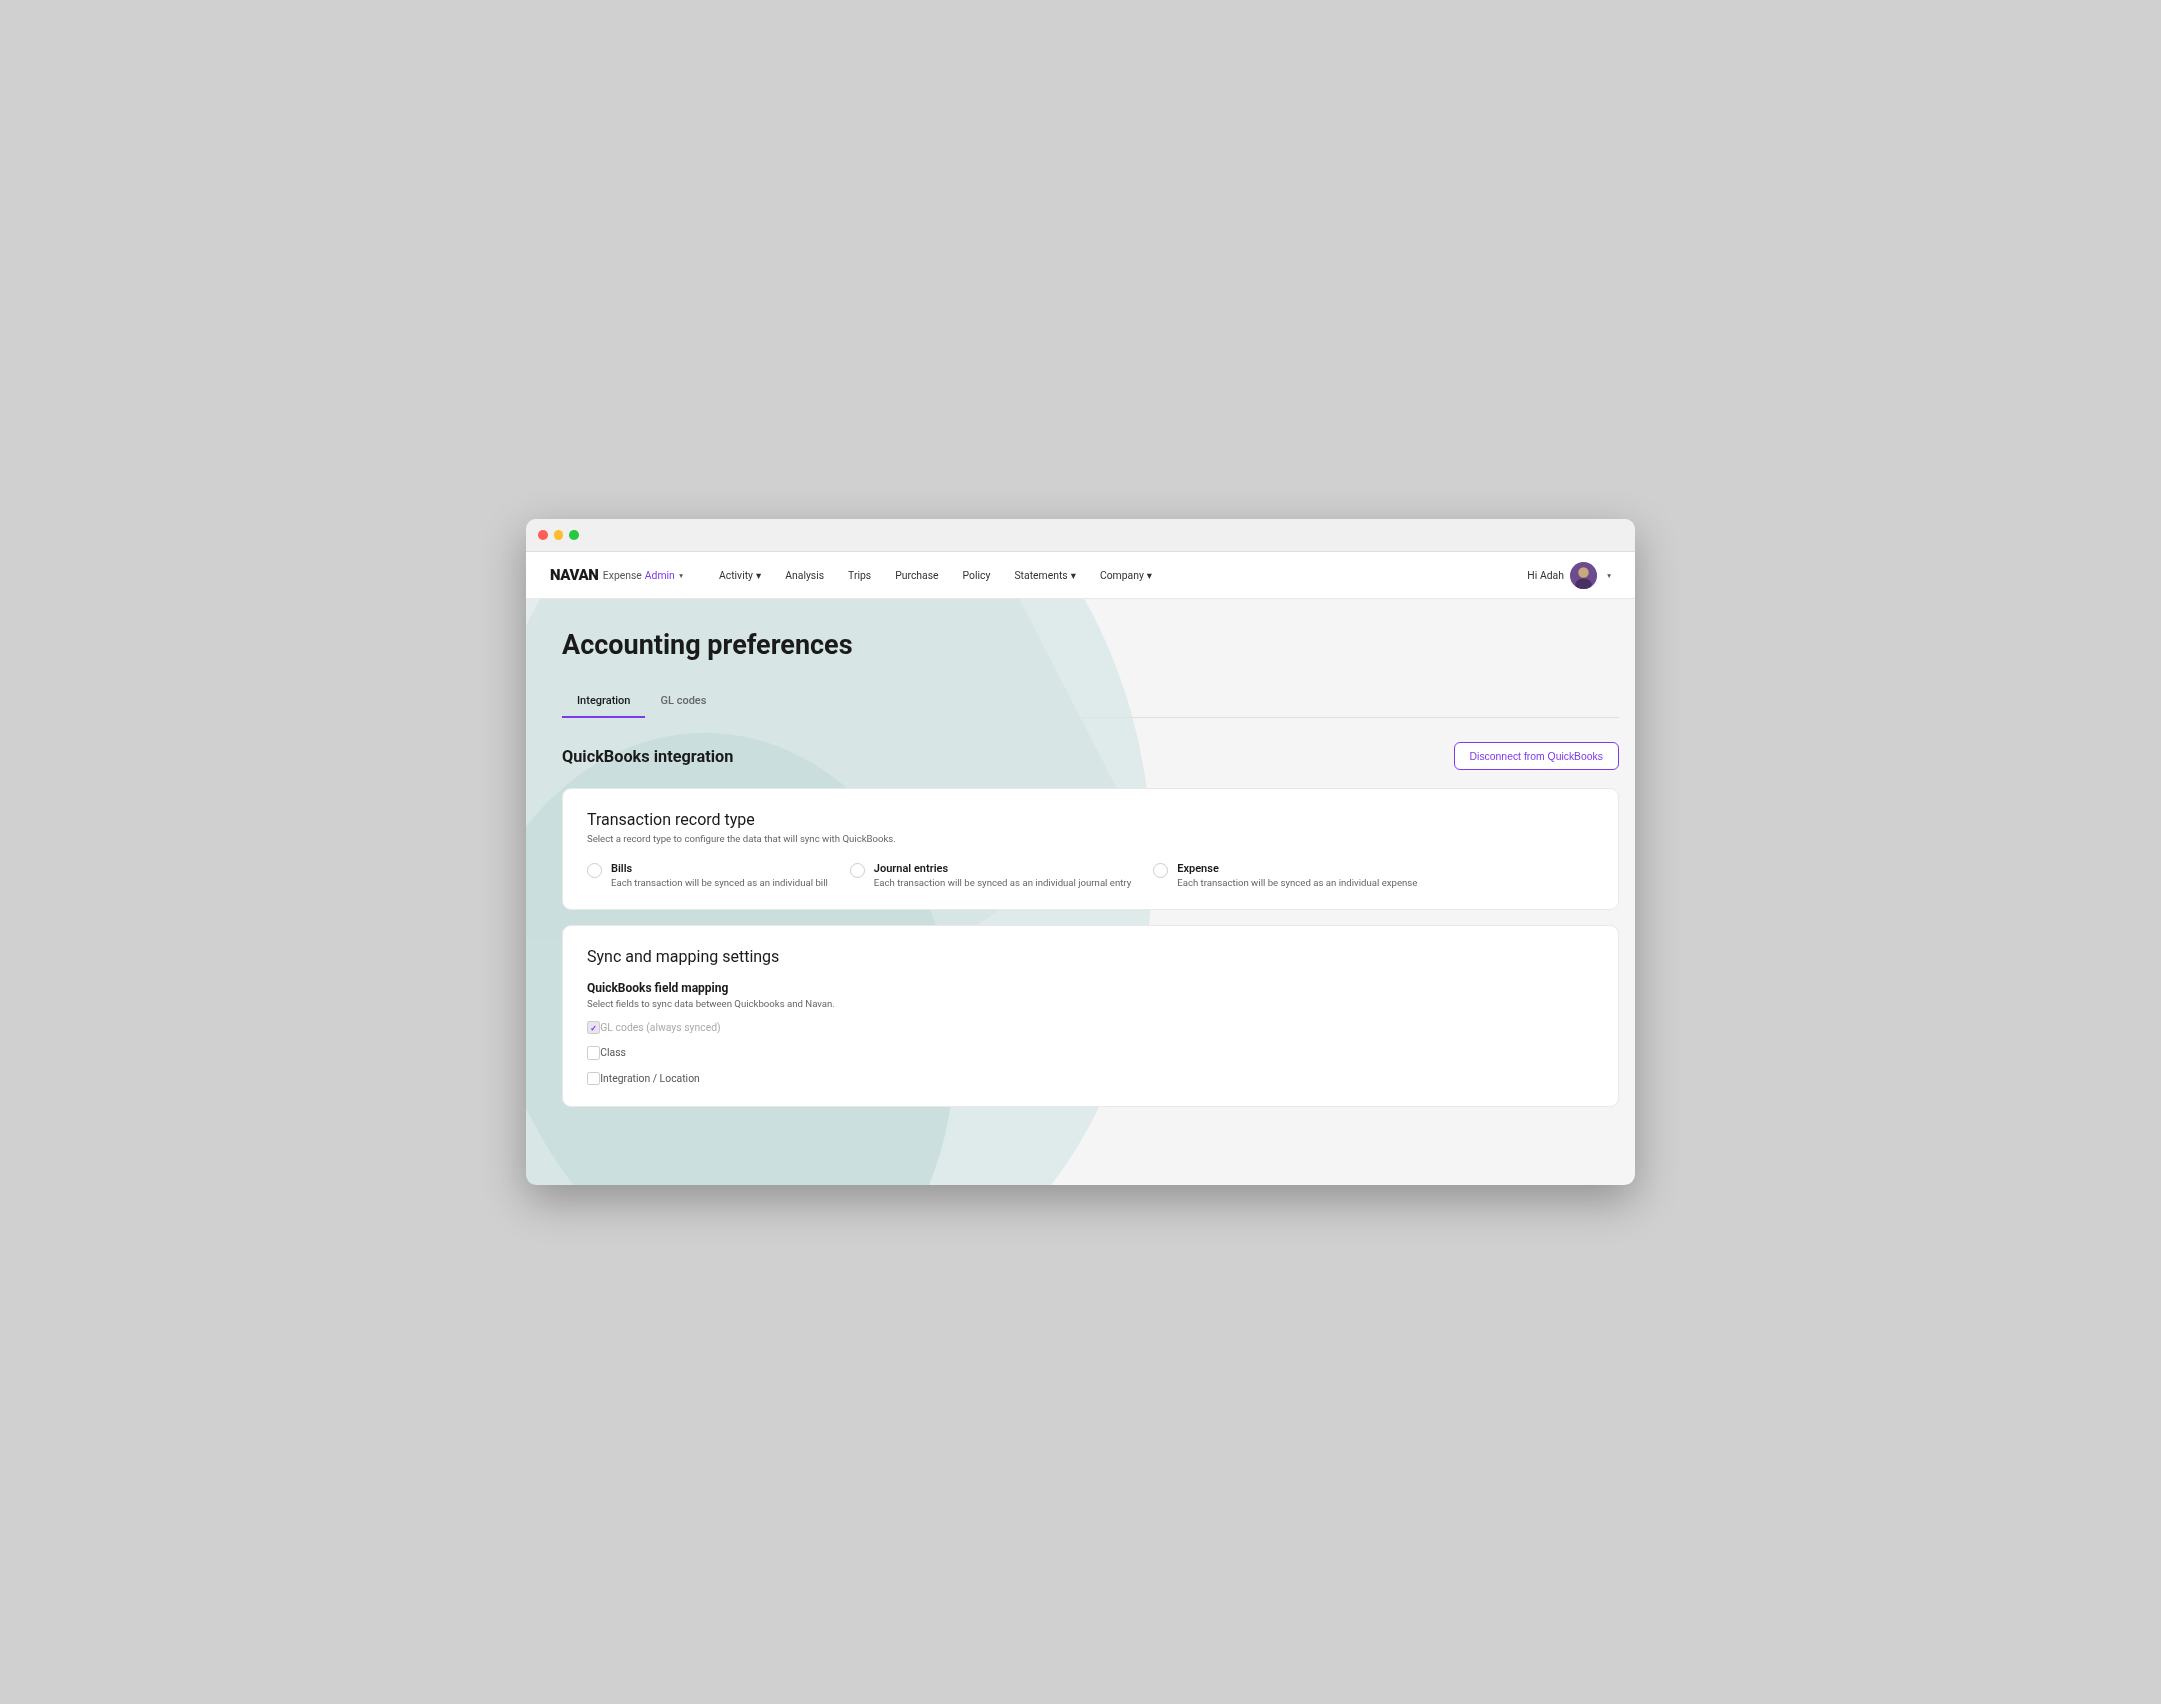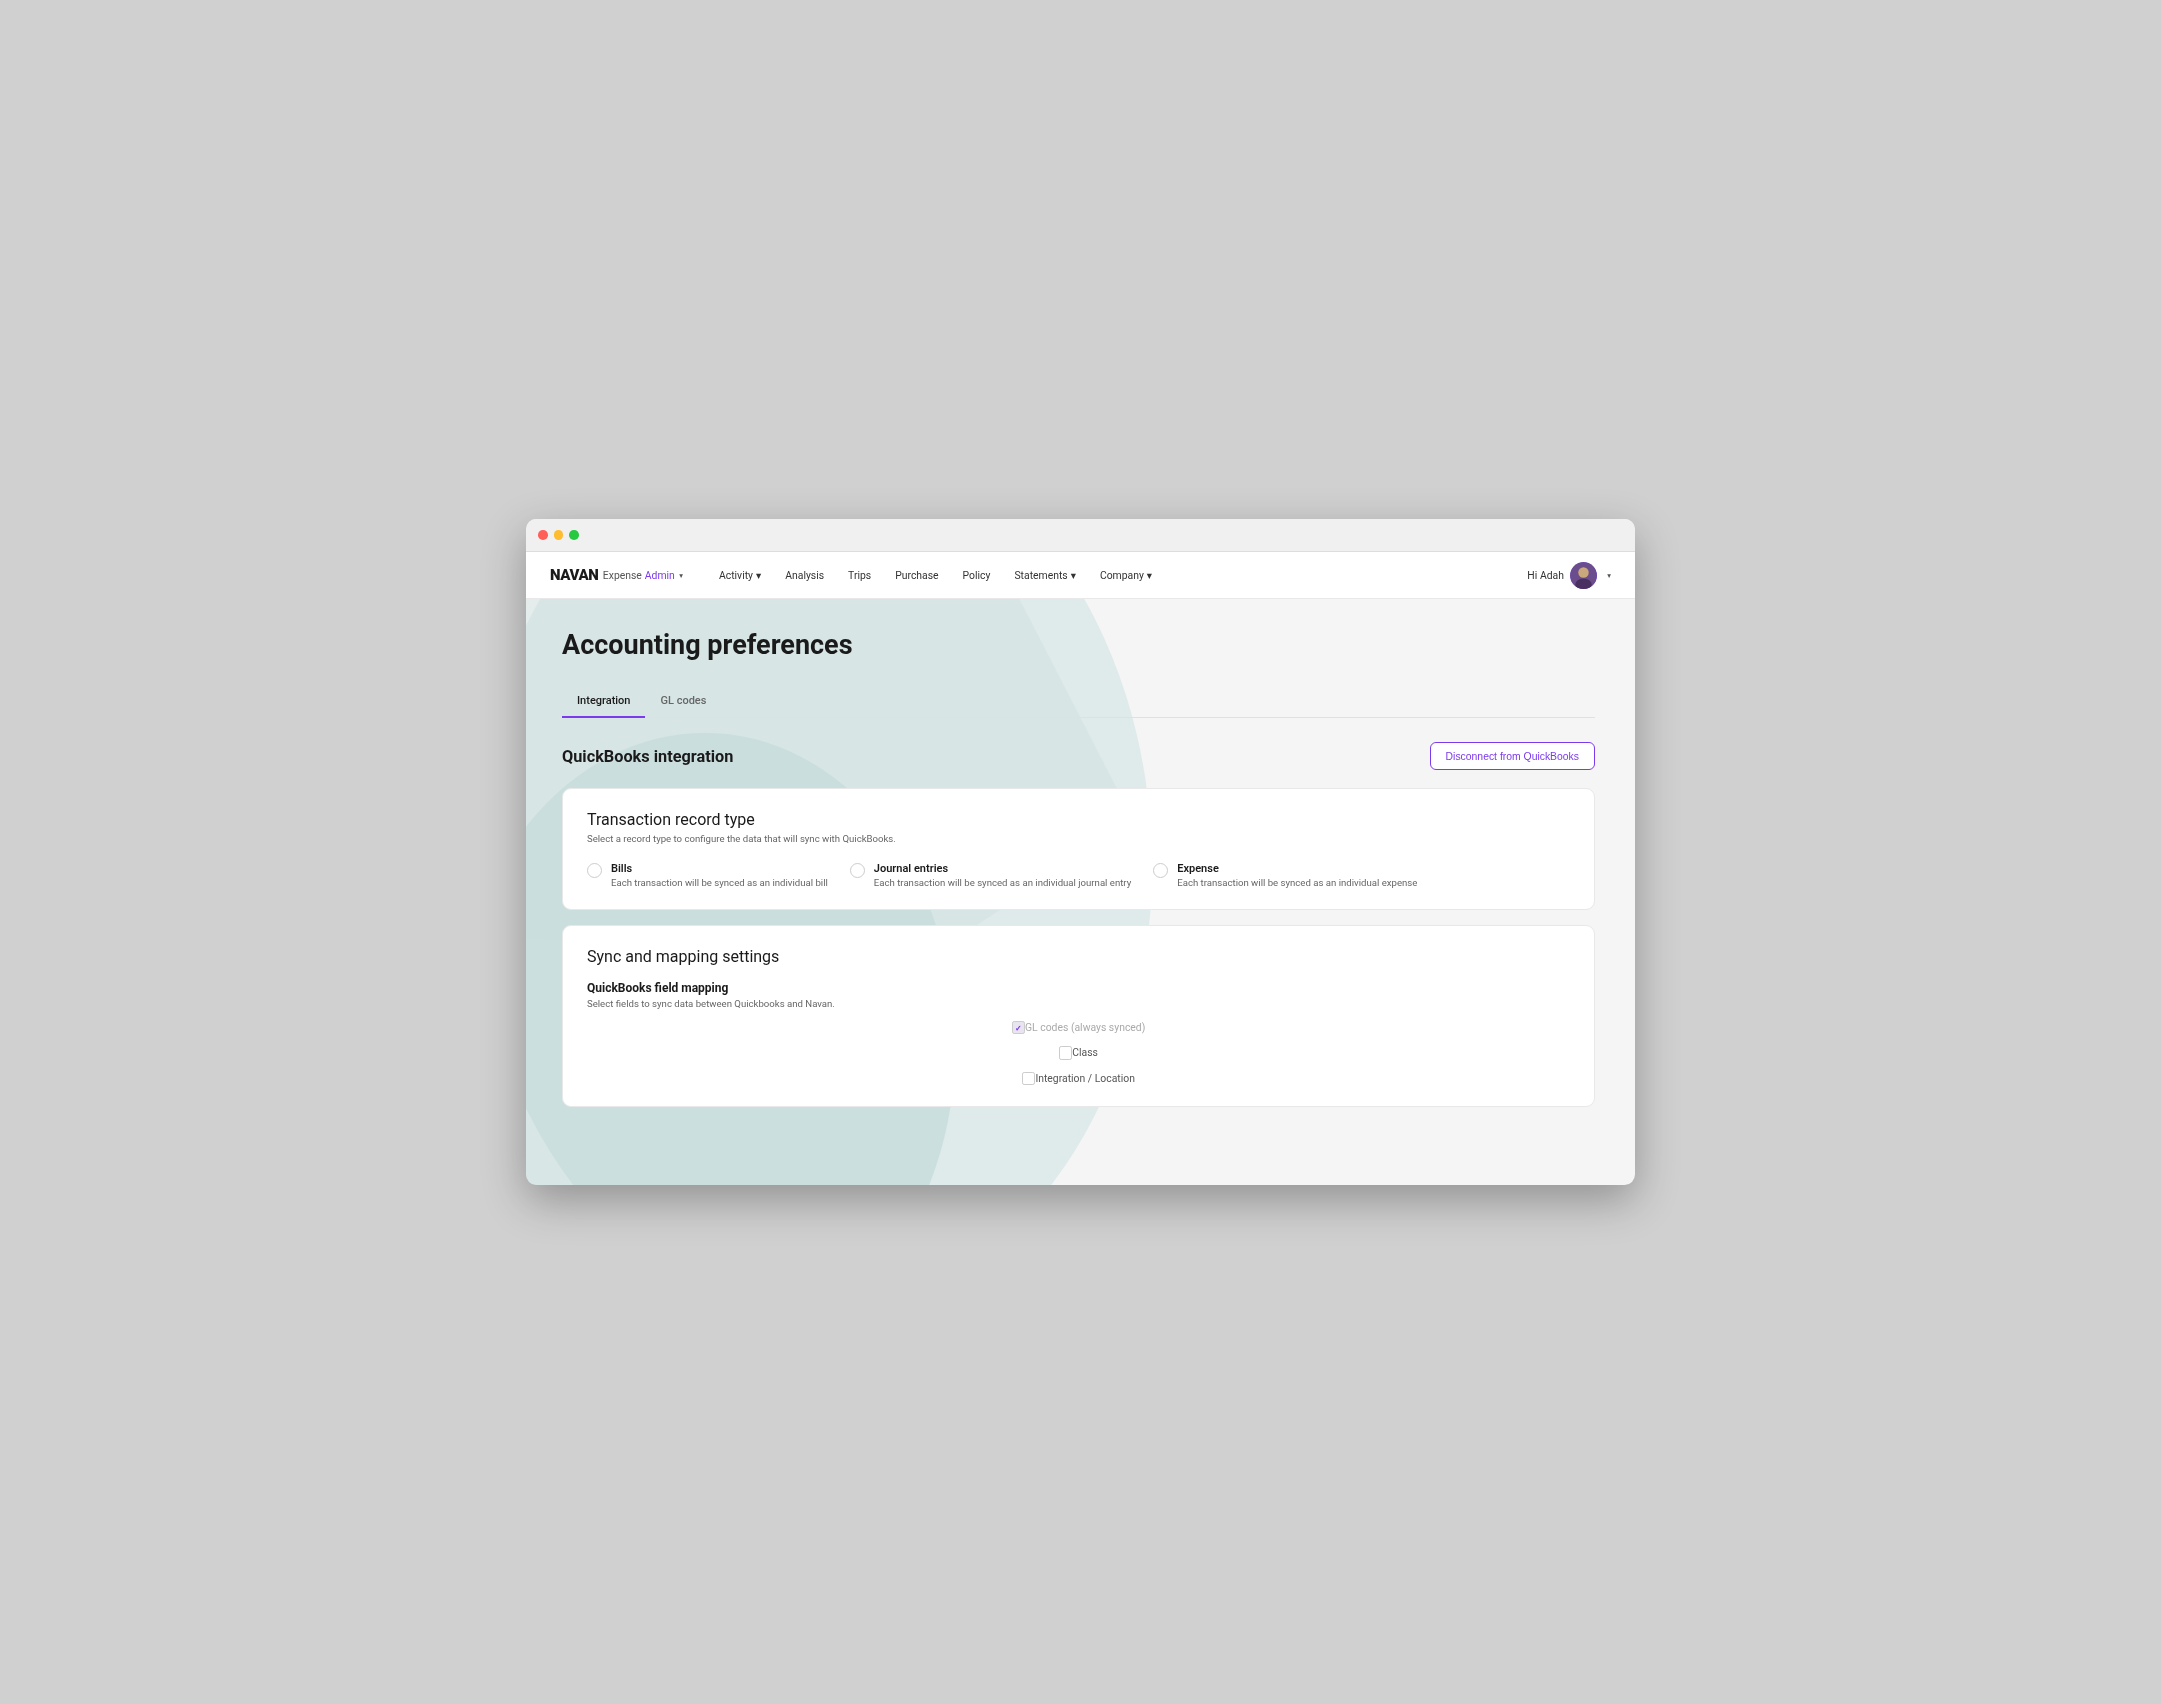--- a/index.html
+++ b/index.html
@@ -147,21 +147,21 @@
       left: 0;
       width: 100%;
       height: 100%;
       pointer-events: none;
       z-index: 0;
     }
 
     .content-inner {
       position: relative;
       z-index: 1;
-      padding: 30px 40px 30px 36px;
+      padding: 30px 16px 30px 36px;
     }
 
     .page-title {
       font-size: 27px;
       font-weight: 700;
       color: #1a1a1a;
       margin-bottom: 24px;
     }
 
     
@@ -276,21 +276,20 @@
       flex-direction: column;
       gap: 12px;
       margin-top: 6px;
     }
 
     .checkbox-option {
       display: flex;
       align-items: center;
       gap: 0;
       cursor: pointer;
-      justify-content: center;
     }
 
     .checkbox-box {
       width: 13.3px;
       height: 13.3px;
       border: 1.5px solid #ccc;
       border-radius: 2.2px;
       background: #fff;
       flex-shrink: 0;
       display: flex;

